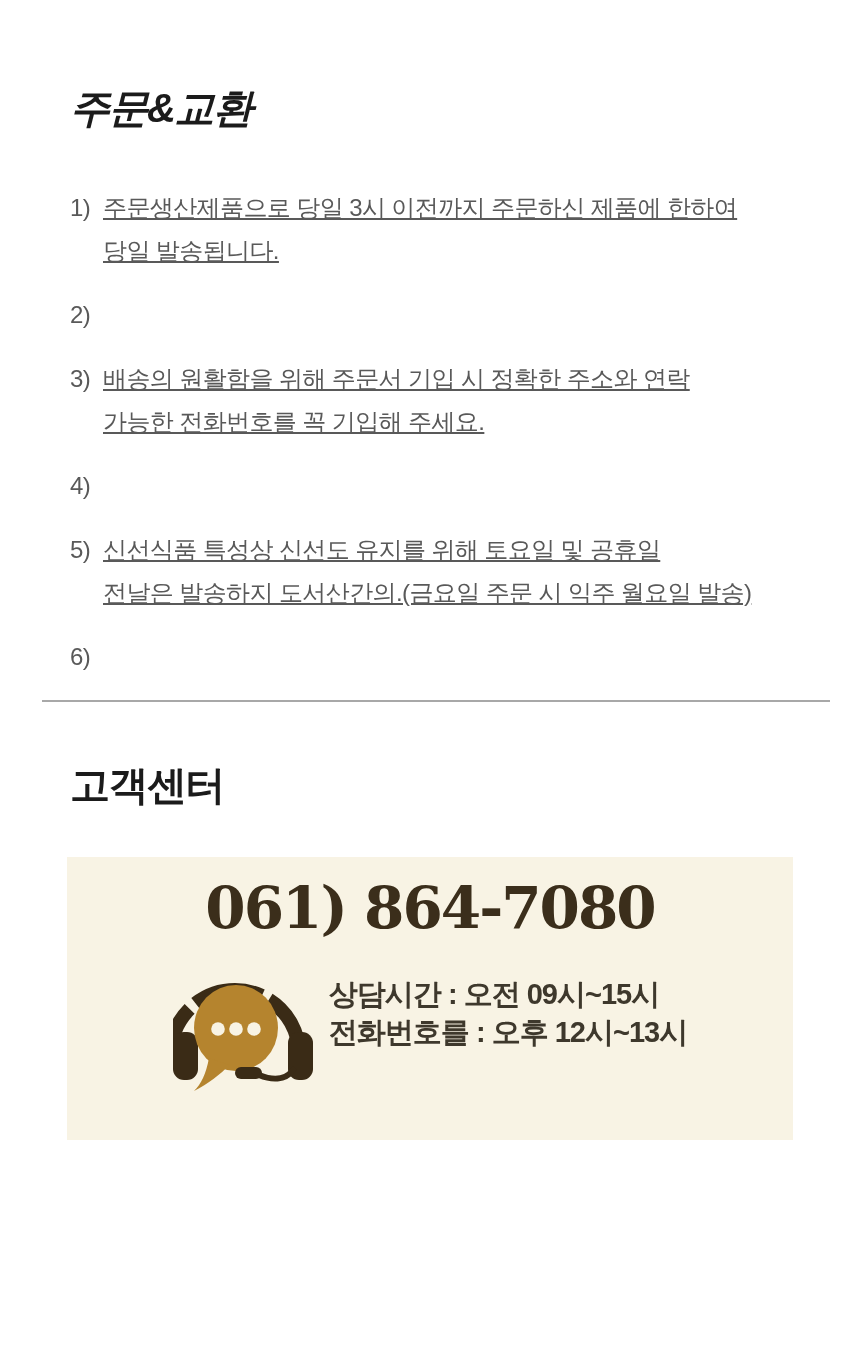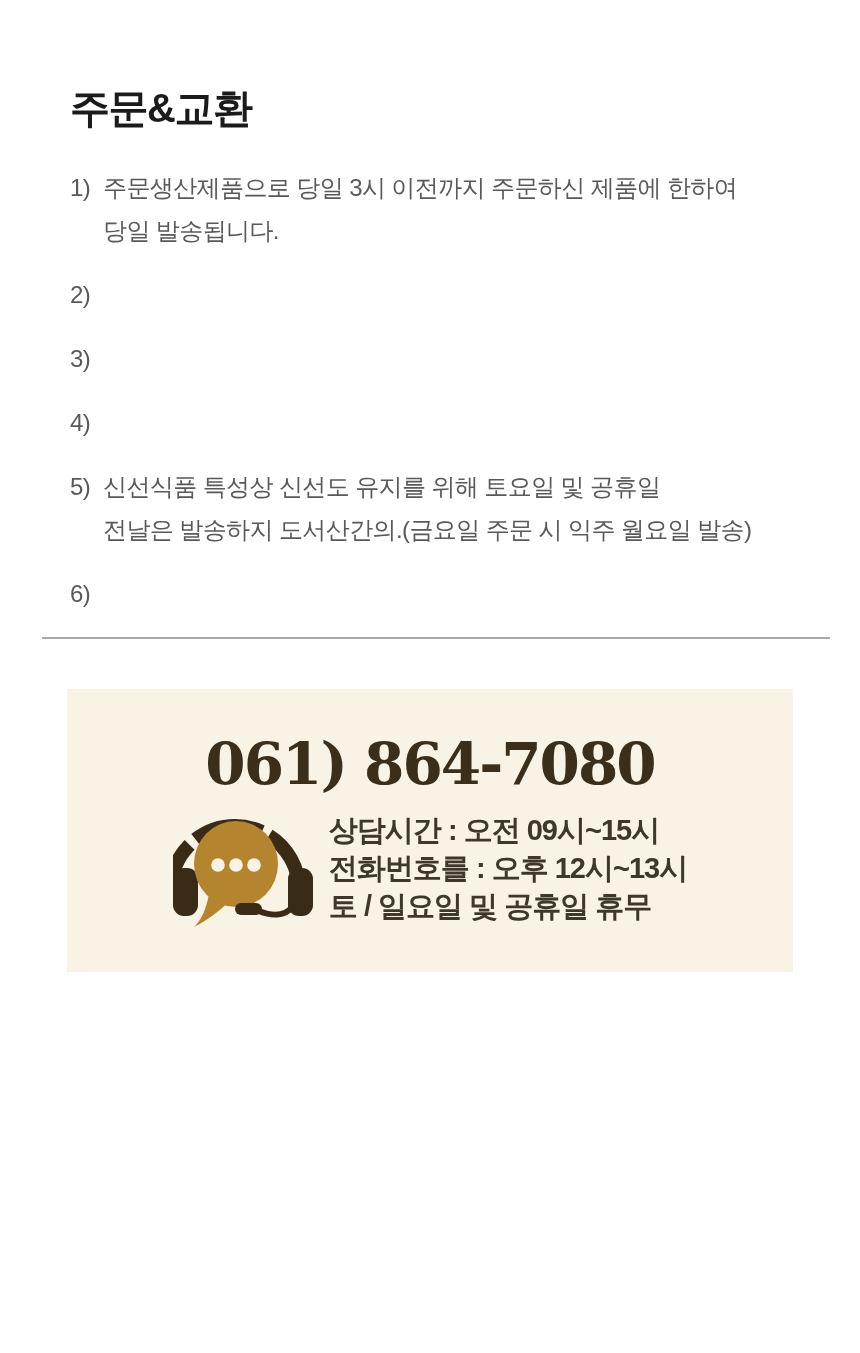--- a/index.html
+++ b/index.html
@@ -11,47 +11,47 @@
   html,body { margin:0; padding:0; }
   body {
     width:860px; height:1353px; background:#ffffff;
     font-family:"Liberation Sans", sans-serif; overflow:hidden;
   }
   .page { padding:86px 70px 0 70px; }
   .section-title {
     margin:0; font-size:40px; font-weight:800; letter-spacing:-1.5px;
     color:var(--c-heading); line-height:1.1;
   }
-  .order-title { margin-bottom:36px; }
+  .order-title { margin-bottom:56px;font-style:italic; }
   .order-list { }
   .order-item {
     display:flex; align-items:flex-start;
     font-size:24px; line-height:43px; letter-spacing:-0.6px;
     color:var(--c-body-text); margin-bottom:21px;
   }
   .order-item .num { flex:none; width:33px; }
-  .order-item .text { white-space:pre-line; }
+  .order-item .text { white-space:pre-line;text-decoration:underline; }
   .divider {
     height:2px; background:var(--c-divider);
     margin:22px -40px 0 -28px;
   }
   .customer-title { margin-top:61px; }
   .customer-box {
     margin-top:50px; margin-left:-3px;
     width:726px; height:283px; background:var(--c-box-bg);
   }
   .phone {
-    padding-top:42px; text-align:center;
+    padding-top:18px; text-align:center;
     font-family:"DejaVu Serif", serif; font-weight:700;
     font-size:58px; letter-spacing:-2px; color:var(--c-phone-text);
     line-height:1.15;
   }
   .contact-row {
     display:flex; justify-content:center; align-items:flex-start;
-    gap:16px; margin-top:8px;
+    gap:16px; margin-top:28px;
   }
   .headset-icon { flex:none; width:140px; height:124px; }
   .g-gold { fill:var(--c-icon-gold); }
   .g-dark { fill:var(--c-icon-dark); }
   .g-cream { fill:var(--c-box-bg); }
   .s-dark { stroke:var(--c-icon-dark); fill:none; }
   .info-lines {
     margin-top:5px; font-size:29px; font-weight:600;
     line-height:38px; letter-spacing:-1px; color:var(--c-info-text);
   }
@@ -68,36 +68,39 @@
     <div class="order-item">
       <span class="num">1)</span>
       <span class="text">주문생산제품으로 당일 3시 이전까지 주문하신 제품에 한하여
 당일 발송됩니다.</span>
     </div>
     <div class="order-item">
       <span class="num">2)</span>
     </div>
     <div class="order-item">
       <span class="num">3)</span>
+      <span class="text">배송의 원활함을 위해 주문서 기입 시 정확한 주소와 연락
+가능한 전화번호를 꼭 기입해 주세요.</span>
     </div>
     <div class="order-item">
       <span class="num">4)</span>
     </div>
     <div class="order-item">
       <span class="num">5)</span>
       <span class="text">신선식품 특성상 신선도 유지를 위해 토요일 및 공휴일
 전날은 발송하지 도서산간의.(금요일 주문 시 익주 월요일 발송)</span>
     </div>
     <div class="order-item">
       <span class="num">6)</span>
     </div>
   </div>
 
   <div class="divider"></div>
 
+  <h2 class="section-title customer-title">고객센터</h2>
 
   <div class="customer-box">
     <div class="phone">061) 864-7080</div>
 
     <div class="contact-row">
       <svg class="headset-icon" viewBox="0 0 140 124" xmlns="http://www.w3.org/2000/svg">
 
         <path class="s-dark" d="M -2 84 A 64 64 0 0 1 126 84" stroke-width="14" stroke-dasharray="50 8 70 8 200"></path>
 
         <rect class="g-dark" x="0" y="62" width="25" height="48" rx="11"></rect>
@@ -110,18 +113,17 @@
         <circle class="g-cream" cx="63" cy="59" r="6.8"></circle>
         <circle class="g-cream" cx="81" cy="59" r="6.8"></circle>
 
         <path class="s-dark" d="M120 100 C112 111 98 110 86 105" stroke-width="6" stroke-linecap="round"></path>
         <rect class="g-dark" x="62" y="97" width="27" height="12" rx="6"></rect>
       </svg>
 
       <div class="info-lines">
         <span class="info-line">상담시간 : 오전 09시~15시</span>
         <span class="info-line">전화번호를 : 오후 12시~13시</span>
-        <span class="info-line">토 / 일요일 및 공휴일 휴무</span>
       </div>
     </div>
   </div>
 
 </div>
 
 </body></html>

